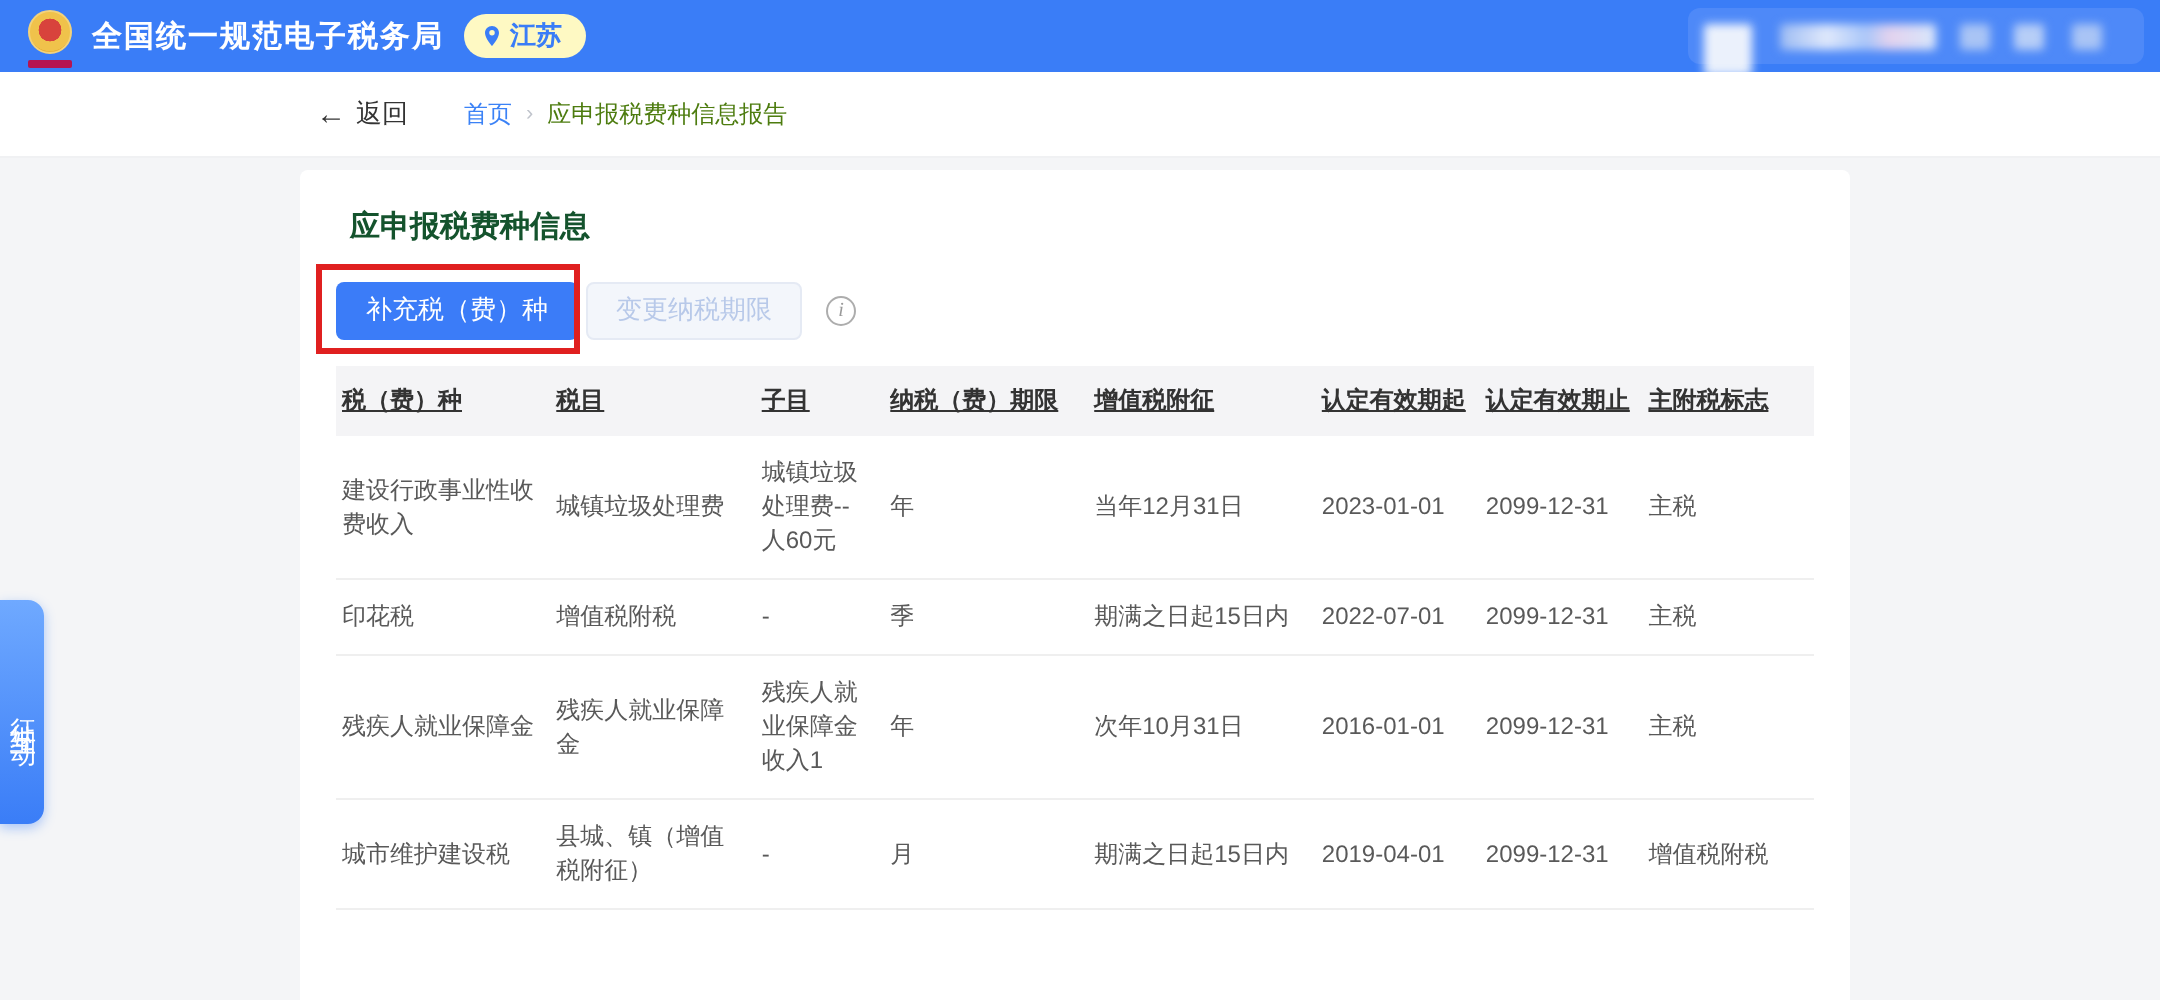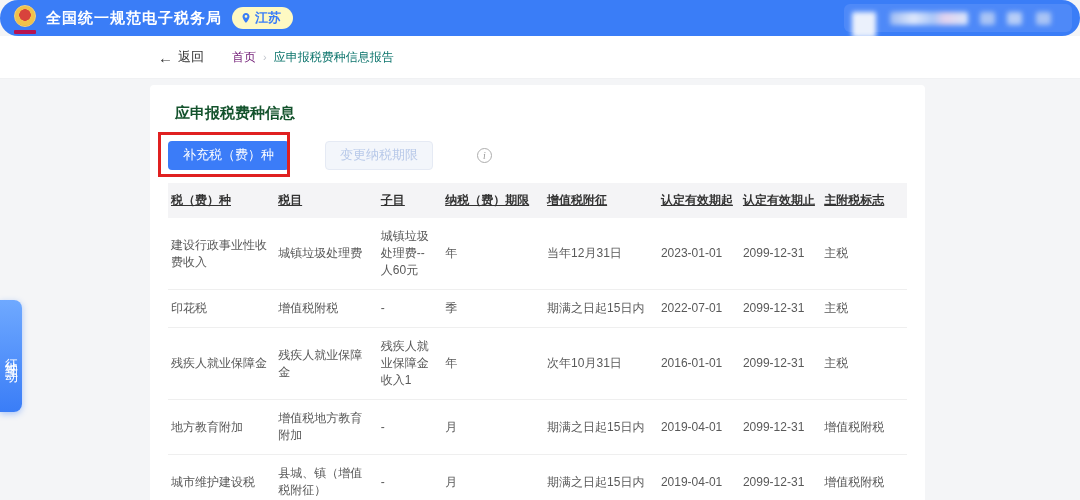--- a/index.html
+++ b/index.html
@@ -1,20 +1,20 @@
 <!DOCTYPE html>
 <html><head>
 <meta charset="utf-8">
 <style>
   * { margin:0; padding:0; box-sizing:border-box; }
   html,body { width:1080px; height:500px; overflow:hidden; }
   body { font-family:"Liberation Sans","DejaVu Sans",sans-serif; background:#f4f5f7; position:relative; }
 
   
-  .topbar { position:absolute; left:0; top:0; width:1080px; height:36px; background:#3a7df7; display:flex; align-items:center; padding:0 12px;border-radius:18px; }
+  .topbar { position:absolute; left:0; top:0; width:1080px; height:36px; background:#3a7df7; display:flex; align-items:center; padding:0 12px; }
   .logo { width:26px; height:26px; margin-right:8px; position:relative; flex:0 0 auto; }
   .logo .ring { width:22px; height:22px; border-radius:50%; background:radial-gradient(circle at 50% 45%, #d8433c 0 38%, #f0c24b 39% 70%, #e8b33b 71% 100%); border:1px solid #f3d27a; margin:0 auto; }
   .logo .cap { position:absolute; left:2px; bottom:-3px; width:22px; height:4px; font-size:4px; color:#ffd9d9; background:#c03; border-radius:1px; opacity:.85; }
   .app-title { color:#ffffff; font-size:15px; font-weight:bold; letter-spacing:1px; margin-right:10px; }
   .region-pill { background:#fef9c3; border-radius:13px; height:22px; display:flex; align-items:center; padding:0 12px 0 8px; cursor:pointer; }
   .region-pill svg { width:12px; height:12px; margin-right:3px; }
   .region-pill span { color:#3a7df7; font-size:13px; font-weight:bold; }
 
   
   .user-redacted { position:absolute; right:8px; top:4px; width:228px; height:28px; background:#4e89f8; border-radius:6px; overflow:visible; }
@@ -23,33 +23,33 @@
   .b2 { left:46px; top:8px; width:78px; height:13px; background:linear-gradient(90deg,#9cbbf3,#dfe8fb 30%,#a9c6f9 55%,#e3d2ee 70%,#d8e6fb); }
   .b3 { left:136px; top:8px; width:15px; height:13px; background:#a9c4f5; }
   .b4 { left:163px; top:8px; width:15px; height:13px; background:#b7cef7; }
   .b5 { left:192px; top:8px; width:15px; height:13px; background:#a9c4f5; }
 
   
   .crumb-row { position:absolute; left:0; top:36px; width:1080px; height:43px; background:#ffffff; display:flex; align-items:center; padding-left:158px; border-bottom:1px solid #f0f1f3; }
   .back { display:flex; align-items:center; cursor:pointer; color:#333; font-size:13px; }
   .back .arr { font-size:15px; margin-right:5px; color:#333; }
   .crumbs { margin-left:28px; font-size:12px; display:flex; align-items:center; }
-  .crumb-home { color:#701a75; cursor:pointer; }
+  .crumb-home { color:#3b82f6; cursor:pointer; }
   .crumb-sep { color:#c0c4cc; margin:0 7px; font-size:11px; }
-  .crumb-cur { color:#0f766e; }
+  .crumb-cur { color:#4d7c0f; }
 
   
   .side-tab { position:absolute; left:0; top:300px; width:22px; height:112px; background:linear-gradient(180deg,#6fa9ff,#3a7df7); border-radius:0 8px 8px 0; color:#fff; font-size:13px; display:flex; align-items:center; justify-content:center; cursor:pointer; box-shadow:0 2px 6px rgba(58,125,247,.4); }
   .side-tab .vtxt { writing-mode:vertical-rl; text-orientation:upright; letter-spacing:4px; line-height:22px; }
 
   
   .card { position:absolute; left:150px; top:85px; width:775px; height:415px; background:#ffffff; border-radius:4px 4px 0 0; padding:0 18px; }
   .section-title { font-size:15px; font-weight:bold; color:#14532d; padding:19px 0 0 7px; }
 
-  .btn-row { display:flex; align-items:center; margin-top:17px; height:30px; position:relative;gap:32px; }
+  .btn-row { display:flex; align-items:center; margin-top:17px; height:30px; position:relative; }
   .annotation-box { position:absolute; left:-10px; top:-8px; width:132px; height:45px; border:3px solid #e02020; pointer-events:none; }
   .btn-primary { background:#3b7cf8; color:#fff; font-size:13px; border:none; border-radius:4px; height:29px; padding:0 15px; cursor:pointer; margin-left:0; }
   .btn-disabled { background:#f3f6fb; color:#b8c9e9; font-size:13px; border:1px solid #e5eaf4; border-radius:4px; height:29px; padding:0 14px; margin-left:4px; cursor:not-allowed; }
   .info-icon { width:15px; height:15px; border:1px solid #adadad; border-radius:50%; color:#9a9a9a; font-size:10px; line-height:13px; text-align:center; margin-left:12px; cursor:pointer; font-style:italic; font-family:"Liberation Serif",serif; }
 
   
   table { width:100%; border-collapse:collapse; table-layout:fixed; margin-top:13px; }
   th { background:#f4f4f6; color:#333; font-size:12px; font-weight:bold; text-align:left; padding:9px 6px 9px 3px;text-decoration:underline; }
   td { color:#595959; font-size:12px; padding:10px 6px 10px 3px; border-bottom:1px solid #efefef; line-height:17px; vertical-align:middle; }
   col.c1{width:14.5%} col.c2{width:13.9%} col.c3{width:8.7%} col.c4{width:13.8%}
@@ -153,30 +153,20 @@
           <td>残疾人就业保障金</td>
           <td>残疾人就业保障金</td>
           <td>残疾人就业保障金收入1</td>
           <td>年</td>
           <td>次年10月31日</td>
           <td>2016-01-01</td>
           <td>2099-12-31</td>
           <td>主税</td>
         </tr>
         <tr>
-          <td>地方教育附加</td>
-          <td>增值税地方教育附加</td>
-          <td>-</td>
-          <td>月</td>
-          <td>期满之日起15日内</td>
-          <td>2019-04-01</td>
-          <td>2099-12-31</td>
-          <td>增值税附税</td>
-        </tr>
-        <tr>
           <td>城市维护建设税</td>
           <td>县城、镇（增值税附征）</td>
           <td>-</td>
           <td>月</td>
           <td>期满之日起15日内</td>
           <td>2019-04-01</td>
           <td>2099-12-31</td>
           <td>增值税附税</td>
         </tr>
       </tbody>

